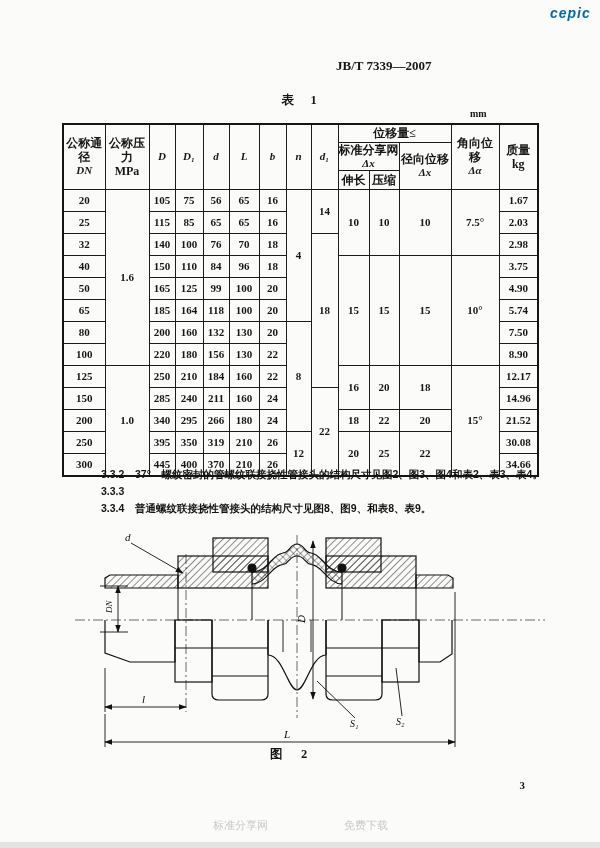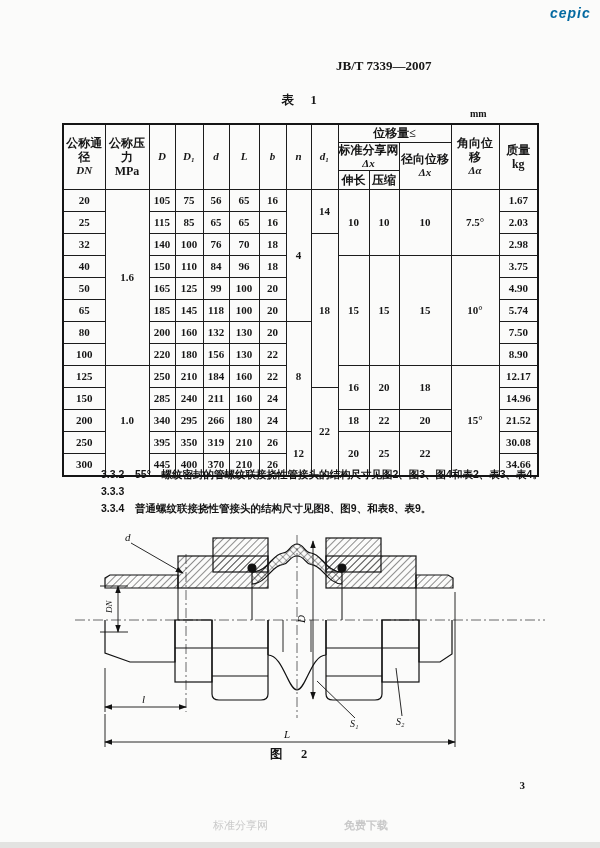--- a/index.html
+++ b/index.html
@@ -30,21 +30,21 @@
         line-height:15px;display:flex;color:#131313;margin-left:44px;}
   .para .num{flex:0 0 34px;}
   .p1{top:467px;} .p2{top:484px;} .p3{top:501px;}
   
   svg.fig{position:absolute;left:0;top:528px;}
   .fig-caption{left:250px;top:746px;width:80px;text-align:center;
                font:700 12.5px "Liberation Serif",serif;letter-spacing:3px;}
   .pagenum{left:480px;top:779px;width:45px;text-align:right;
            font:700 11px "Liberation Serif",serif;}
   .wm{top:818px;font:400 11px "Liberation Sans",sans-serif;color:#c9c9c9;}
-  .wm-l{left:213px;} .wm-r{left:344px;font-weight:bold;}
+  .wm-l{left:213px;} .wm-r{left:344px;}
   .bottom-strip{left:0;top:842px;width:600px;height:6px;background:#e3e3e1;}
 </style>
 </head>
 <body>
 
 <div class="abs logo">cepic</div>
 <div class="abs docnum">JB/T 7339—2007</div>
 <div class="abs tbl-title">表　1</div>
 <div class="abs unit">mm</div>
 
@@ -181,21 +181,21 @@
         <td>165</td>
         <td>125</td>
         <td>99</td>
         <td>100</td>
         <td>20</td>
         <td>4.90</td>
       </tr>
       <tr>
         <td>65</td>
         <td>185</td>
-        <td>145</td>
+        <td>164</td>
         <td>118</td>
         <td>100</td>
         <td>20</td>
         <td>5.74</td>
       </tr>
       <tr>
         <td>80</td>
         <td>200</td>
         <td>160</td>
         <td>132</td>
@@ -269,21 +269,21 @@
         <td>370</td>
         <td>210</td>
         <td>26</td>
         <td>34.66</td>
       </tr>
     </tbody>
 </table>
 
 <div class="abs para p1">
   <span class="num">3.3.2</span>
-  <span>55°　螺纹密封的管螺纹联接挠性管接头的结构尺寸见图2、图3、图4和表2、表3、表4。</span>
+  <span>37°　螺纹密封的管螺纹联接挠性管接头的结构尺寸见图2、图3、图4和表2、表3、表4。</span>
 </div>
 <div class="abs para p2">
   <span class="num">3.3.3</span>
 </div>
 <div class="abs para p3">
   <span class="num">3.3.4</span>
   <span>普通螺纹联接挠性管接头的结构尺寸见图8、图9、和表8、表9。</span>
 </div>
 
 <svg class="fig" width="600" height="245" viewBox="0 0 600 245">

